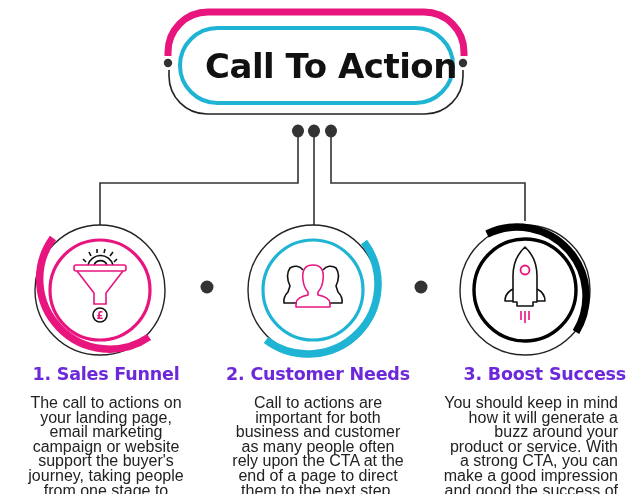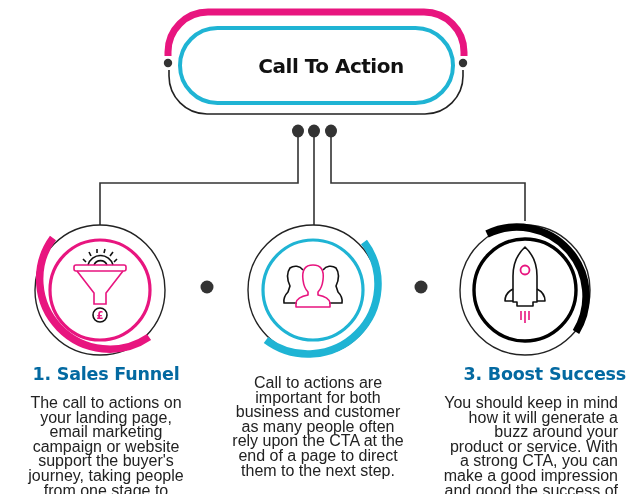--- a/index.html
+++ b/index.html
@@ -1,25 +1,25 @@
 <!DOCTYPE html>
 <html><head>
 <meta charset="utf-8">
 <style>
   html, body { margin: 0; padding: 0; background: #ffffff; }
   body { width: 632px; height: 494px; position: relative; overflow: hidden;
          font-family: "DejaVu Sans", "Liberation Sans", sans-serif; }
   #diagram { position: absolute; left: 0; top: 0; }
   .title-text { position: absolute; left: 180px; top: 34px; width: 302px; height: 64px;
                 display: flex; align-items: center; justify-content: center;
-                font-family: "DejaVu Sans", sans-serif; font-weight: bold; font-size: 20px;
+                font-family: "DejaVu Sans", sans-serif; font-weight: bold; font-size: 34px;
                 color: #111111; letter-spacing: -0.5px; }
   .step { position: absolute; top: 364px; text-align: center; }
   .step h2 { margin: 0; font-family: "DejaVu Sans", sans-serif; font-weight: bold;
-             font-size: 17.5px; color: #0369a1; white-space: nowrap; letter-spacing: -0.2px; }
+             font-size: 17.5px; color: #6d28d9; white-space: nowrap; letter-spacing: -0.2px; }
   .step p { margin: 12px 0 0 0; font-family: "Liberation Sans", sans-serif; font-size: 16px;
             line-height: 14.6px; color: #222222; }
   #step-1 { left: 8px; width: 196px; }
   #step-1 p { padding: 0 14px; }
   #step-2 { left: 220px; width: 196px; }
   #step-2 p { padding: 0 10px; }
   #step-3 { left: 430px; width: 196px; text-align: right; }
   #step-3 p { padding: 0 8px; }
 </style>
 </head>
@@ -93,19 +93,20 @@
 </svg>
 
 <div class="title-text">Call To Action</div>
 
 <div class="step" id="step-1">
   <h2>1. Sales Funnel</h2>
   <p>The call to actions on your landing page, email marketing campaign or website support the buyer's journey, taking people from one stage to another.</p>
 </div>
 
 <div class="step" id="step-2">
+  <h2>2. Customer Needs</h2>
   <p>Call to actions are important for both business and customer as many people often rely upon the CTA at the end of a page to direct them to the next step.</p>
 </div>
 
 <div class="step" id="step-3">
   <h2>3. Boost Success</h2>
   <p>You should keep in mind how it will generate a buzz around your product or service. With a strong CTA, you can make a good impression and good the success of your campaign.</p>
 </div>
 
 </body></html>

